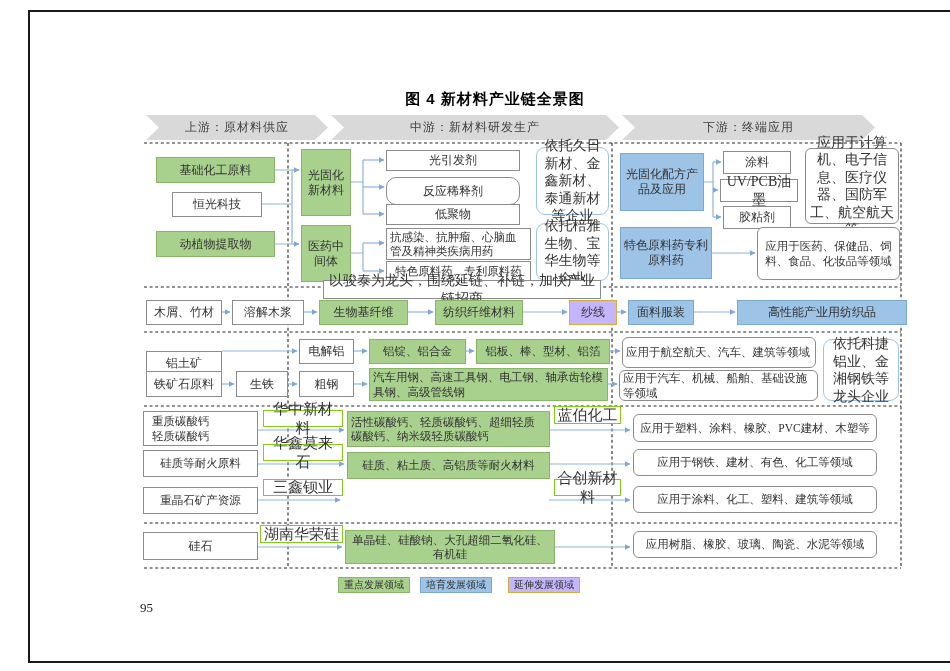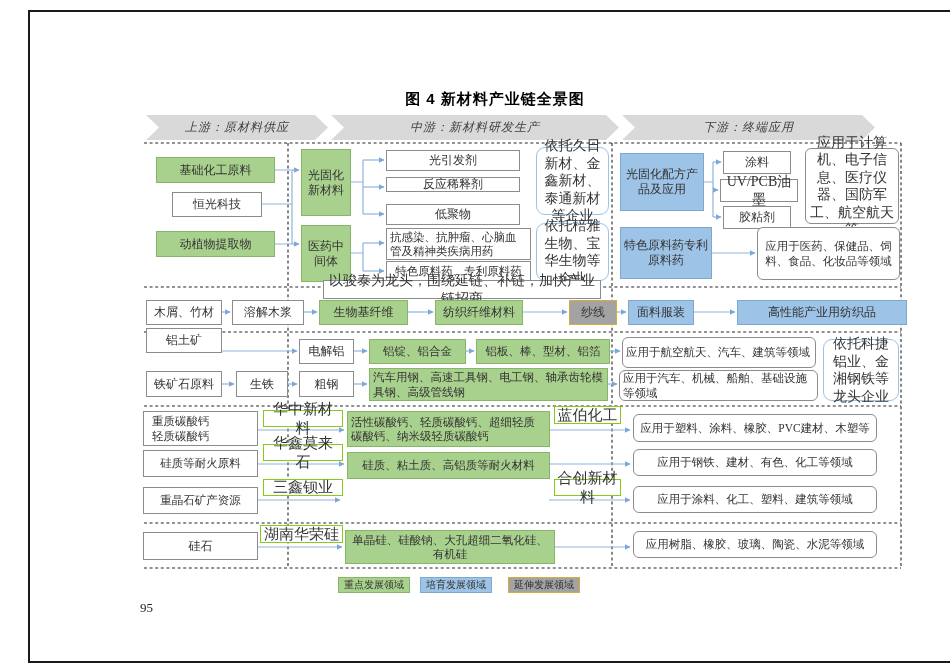--- a/index.html
+++ b/index.html
@@ -3,27 +3,27 @@
 <meta charset="utf-8">
 <style>
   html,body{margin:0;padding:0;background:#fff;}
   .canvas{position:relative;width:950px;height:671px;background:#fff;overflow:hidden;
           font-family:"Liberation Serif",serif;color:#333;margin-left:20px;}
   .frame{position:absolute;left:8px;top:10px;width:930px;height:649px;border:2px solid #1a1a1a;}
   .title{position:absolute;left:0;right:0;top:90px;text-align:center;font-size:15px;font-weight:bold;
          color:#000;font-family:"Liberation Sans",sans-serif;letter-spacing:1px;}
   .chev{position:absolute;top:115px;height:25px;background:#d9d9d9;display:flex;align-items:center;
         justify-content:center;font-size:12px;color:#404040;font-family:"Liberation Sans",sans-serif;
-        clip-path:polygon(0 0,calc(100% - 13px) 0,100% 50%,calc(100% - 13px) 100%,0 100%,13px 50%);letter-spacing:1px;font-style:italic;}
+        clip-path:polygon(0 0,calc(100% - 13px) 0,100% 50%,calc(100% - 13px) 100%,0 100%,13px 50%);letter-spacing:1px;}
   svg.layer{position:absolute;left:0;top:0;z-index:1;}
   .box{position:absolute;z-index:2;box-sizing:border-box;display:flex;align-items:center;justify-content:center;
        text-align:center;font-size:12px;line-height:1.25;padding:1px 3px;color:#333;}
   .green{background:#a9d18e;border:1px solid #89b569;}
   .blue{background:#9dc3e6;border:1px solid #7da9cf;}
-  .yellow{background:#a3a3a3;border:1px solid #d4ae3d;}
+  .yellow{background:#c4b5fd;border:1px solid #d4ae3d;}
   .white{background:#fff;border:1px solid #8c8c8c;}
   .wrounded{background:#fff;border:1px solid #8c8c8c;border-radius:6px;}
   .routline{background:#fff;border:1px solid #9dc3e6;border-radius:9px;}
   .labelsm{background:#fff;border:1px solid #84cc16;font-size:15px;padding:0 2px;}
   .left{justify-content:flex-start;text-align:left;}
   .pre{white-space:pre-line;}
   .f11{font-size:14px;} .f115{font-size:11.5px;} .f10{font-size:10px;}
   .legend{font-family:"Liberation Sans",sans-serif;}
   .pagenum{position:absolute;left:120px;top:600px;font-size:13px;color:#222;}
 </style>
@@ -103,21 +103,21 @@
       <line x1="535" y1="547" x2="610" y2="547" marker-end="url(#ah)"></line>
     </g>
   </svg>
 
   <div class="box green" style="left:136px;top:157px;width:119px;height:26px;">基础化工原料</div>
   <div class="box white" style="left:152px;top:192px;width:90px;height:25px;">恒光科技</div>
   <div class="box green" style="left:136px;top:231px;width:119px;height:26px;">动植物提取物</div>
   <div class="box green" style="left:281px;top:149px;width:50px;height:67px;">光固化新材料</div>
   <div class="box green" style="left:281px;top:225px;width:50px;height:57px;">医药中间体</div>
   <div class="box white" style="left:366px;top:150px;width:134px;height:21px;">光引发剂</div>
-  <div class="box white" style="left:366px;top:177px;width:134px;height:15px;">反应稀释剂</div>
+  <div class="box white" style="left:366px;top:177px;width:134px;height:28px;border-radius:10px;">反应稀释剂</div>
   <div class="box white" style="left:366px;top:204px;width:134px;height:21px;">低聚物</div>
   <div class="box white left f115" style="left:366px;top:228px;width:145px;height:32px;">抗感染、抗肿瘤、心脑血管及精神类疾病用药</div>
   <div class="box white f115" style="left:366px;top:261px;width:145px;height:20px;">特色原料药、专利原料药</div>
   <div class="box routline f11" style="left:516px;top:147px;width:73px;height:68px;">依托久日新材、金鑫新材、泰通新材等企业</div>
   <div class="box routline f11" style="left:516px;top:223px;width:73px;height:58px;">依托棓雅生物、宝华生物等企业</div>
   <div class="box blue" style="left:600px;top:153px;width:84px;height:58px;">光固化配方产品及应用</div>
   <div class="box white" style="left:703px;top:151px;width:68px;height:23px;">涂料</div>
   <div class="box white f11" style="left:700px;top:179px;width:78px;height:23px;">UV/PCB油墨</div>
   <div class="box white" style="left:703px;top:206px;width:68px;height:23px;">胶粘剂</div>
   <div class="box wrounded f11" style="left:785px;top:148px;width:94px;height:76px;">应用于计算机、电子信息、医疗仪器、国防军工、航空航天等</div>
@@ -126,21 +126,21 @@
 
   <div class="box white" style="left:126px;top:300px;width:76px;height:25px;text-align:right;">木屑、竹材</div>
   <div class="box white" style="left:212px;top:300px;width:72px;height:25px;">溶解木浆</div>
   <div class="box white f11" style="left:303px;top:280px;width:278px;height:19px;">以骏泰为龙头，围绕延链、补链，加快产业链招商</div>
   <div class="box green" style="left:299px;top:300px;width:89px;height:25px;">生物基纤维</div>
   <div class="box green" style="left:415px;top:300px;width:88px;height:25px;">纺织纤维材料</div>
   <div class="box yellow" style="left:549px;top:300px;width:48px;height:25px;">纱线</div>
   <div class="box blue" style="left:608px;top:300px;width:66px;height:25px;">面料服装</div>
   <div class="box blue" style="left:717px;top:300px;width:170px;height:25px;">高性能产业用纺织品</div>
 
-  <div class="box white" style="left:126px;top:328px;width:76px;height:25px;">铝土矿</div>
+  <div class="box white" style="left:126px;top:351px;width:76px;height:25px;">铝土矿</div>
   <div class="box white" style="left:279px;top:339px;width:55px;height:25px;">电解铝</div>
   <div class="box green f115" style="left:349px;top:339px;width:97px;height:25px;">铝锭、铝合金</div>
   <div class="box green f115" style="left:456px;top:339px;width:134px;height:25px;">铝板、棒、型材、铝箔</div>
   <div class="box wrounded left f115" style="left:602px;top:337px;width:194px;height:31px;">应用于航空航天、汽车、建筑等领域</div>
   <div class="box routline f11" style="left:803px;top:339px;width:76px;height:62px;">依托科捷铝业、金湘钢铁等龙头企业</div>
   <div class="box white" style="left:126px;top:371px;width:76px;height:26px;">铁矿石原料</div>
   <div class="box white" style="left:216px;top:371px;width:52px;height:26px;">生铁</div>
   <div class="box white" style="left:279px;top:371px;width:55px;height:26px;">粗钢</div>
   <div class="box green left f115" style="left:349px;top:368px;width:239px;height:33px;">汽车用钢、高速工具钢、电工钢、轴承齿轮模具钢、高级管线钢</div>
   <div class="box wrounded left f115" style="left:599px;top:370px;width:199px;height:31px;">应用于汽车、机械、船舶、基础设施等领域</div>

